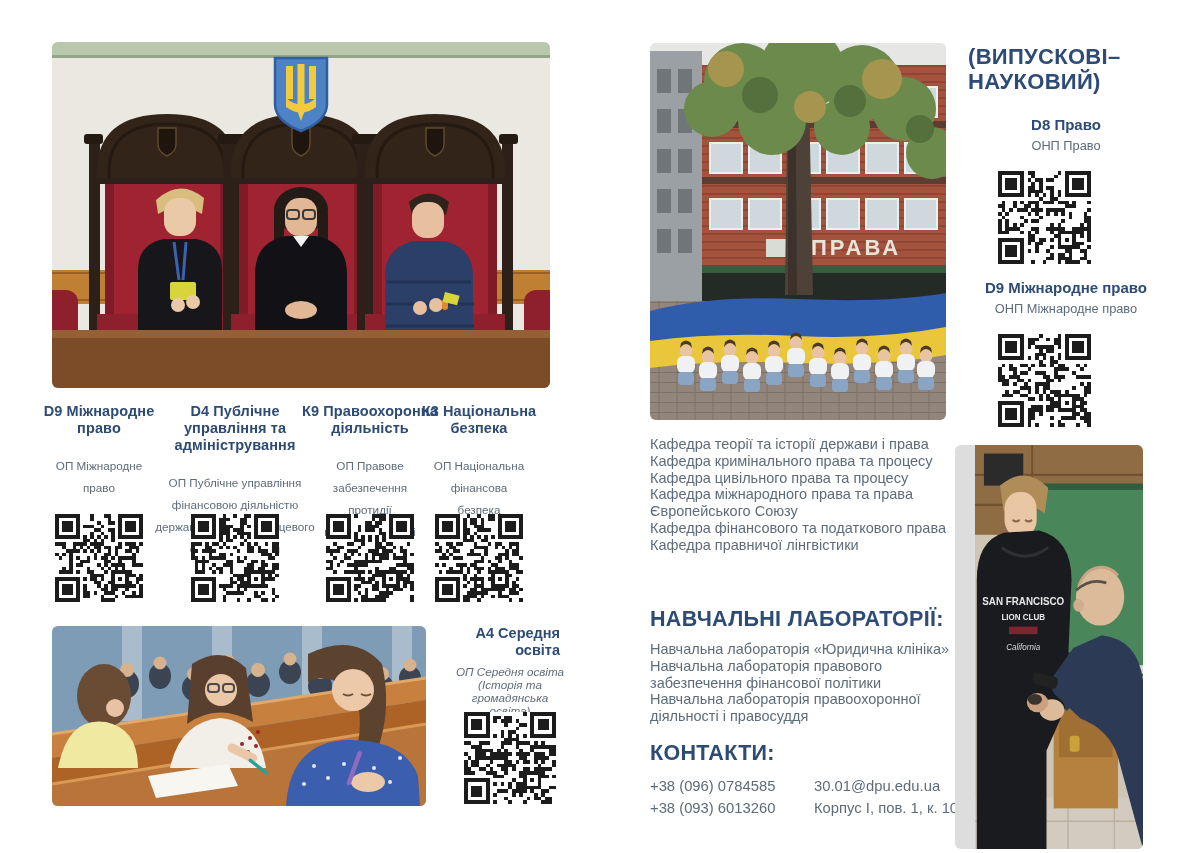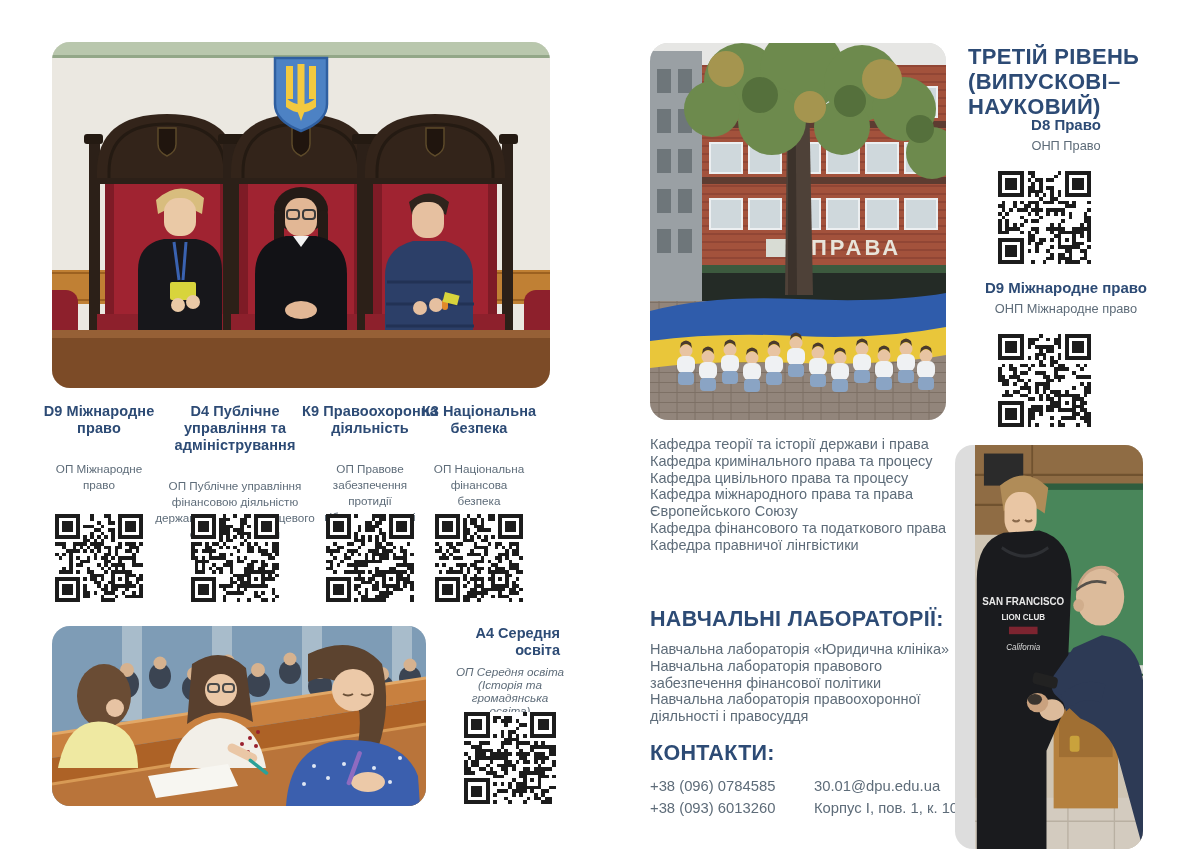--- a/index.html
+++ b/index.html
@@ -6,31 +6,31 @@
     --blue:#2d4b75;
     --gray:#5e6c79;
     --qr:#1c1c1c;
     --bg:#ffffff;
   }
   *{box-sizing:border-box;margin:0;padding:0;}
   html,body{background:#ffffff;}
   body{font-family:"Liberation Sans","DejaVu Sans",sans-serif;}
   .page{position:relative;width:1200px;height:853px;background:var(--bg);overflow:hidden;}
 
-  .photo{position:absolute;border-radius:18px;overflow:hidden;background:#ddd;}
+  .photo{position:absolute;border-radius:6px;overflow:hidden;background:#ddd;}
   .photo svg{display:block;width:100%;height:100%;}
 
   #photo-courtroom{left:52px;top:42px;width:498px;height:346px;}
   #photo-lecture{left:52px;top:626px;width:374px;height:180px;}
   #photo-campus{left:650px;top:43px;width:296px;height:377px;}
   #photo-forensics{left:955px;top:445px;width:188px;height:404px;padding-left:20px;}
 
   .prog-col{position:absolute;top:403px;height:205px;text-align:center;}
   .prog-col h3{font-size:14.5px;line-height:17px;font-weight:700;color:var(--blue);letter-spacing:.1px;}
-  .prog-col .sub{font-size:11.7px;line-height:16px;color:var(--gray);margin:24px auto 0;}
+  .prog-col .sub{font-size:11.7px;line-height:22px;color:var(--gray);margin:18px auto 0;}
   .prog-col .qr{position:absolute;top:111px;left:50%;transform:translateX(-50%);width:88px;height:88px;}
 
   #col-1{left:36px;width:126px;}
   #col-2{left:155px;width:160px;}
   #col-3{left:300px;width:140px;}
   #col-4{left:414px;width:130px;}
   #col-1 .sub{max-width:104px;}
   #col-3 .sub{max-width:112px;}
   #col-4 .sub{max-width:100px;}
 
@@ -1445,21 +1445,20 @@
         <use href="#pf" x="190" y="315"></use>
       <use href="#pf" x="212" y="306"></use>
         <use href="#pf" x="234" y="313"></use>
         <use href="#pf" x="256" y="306"></use>
         <use href="#pf" x="276" y="313"></use>
     </svg>
   </div>
 
   <div class="sidebar">
     <div class="side-title">
-      <div>ТРЕТІЙ РІВЕНЬ</div>
       <div>(ВИПУСКОВІ–</div>
       <div>НАУКОВИЙ)</div>
     </div>
     <div class="side-block" id="side-d8">
       <h3>D8 Право</h3>
       <div class="sub">ОНП Право</div>
       <svg class="qr" viewBox="0 0 100 100" fill="#1c1c1c" shape-rendering="crispEdges">
           <rect width="100" height="100" fill="#ffffff"></rect>
           <rect x="32" y="0" width="4" height="4"></rect>
           <rect x="36" y="0" width="4" height="4"></rect>

